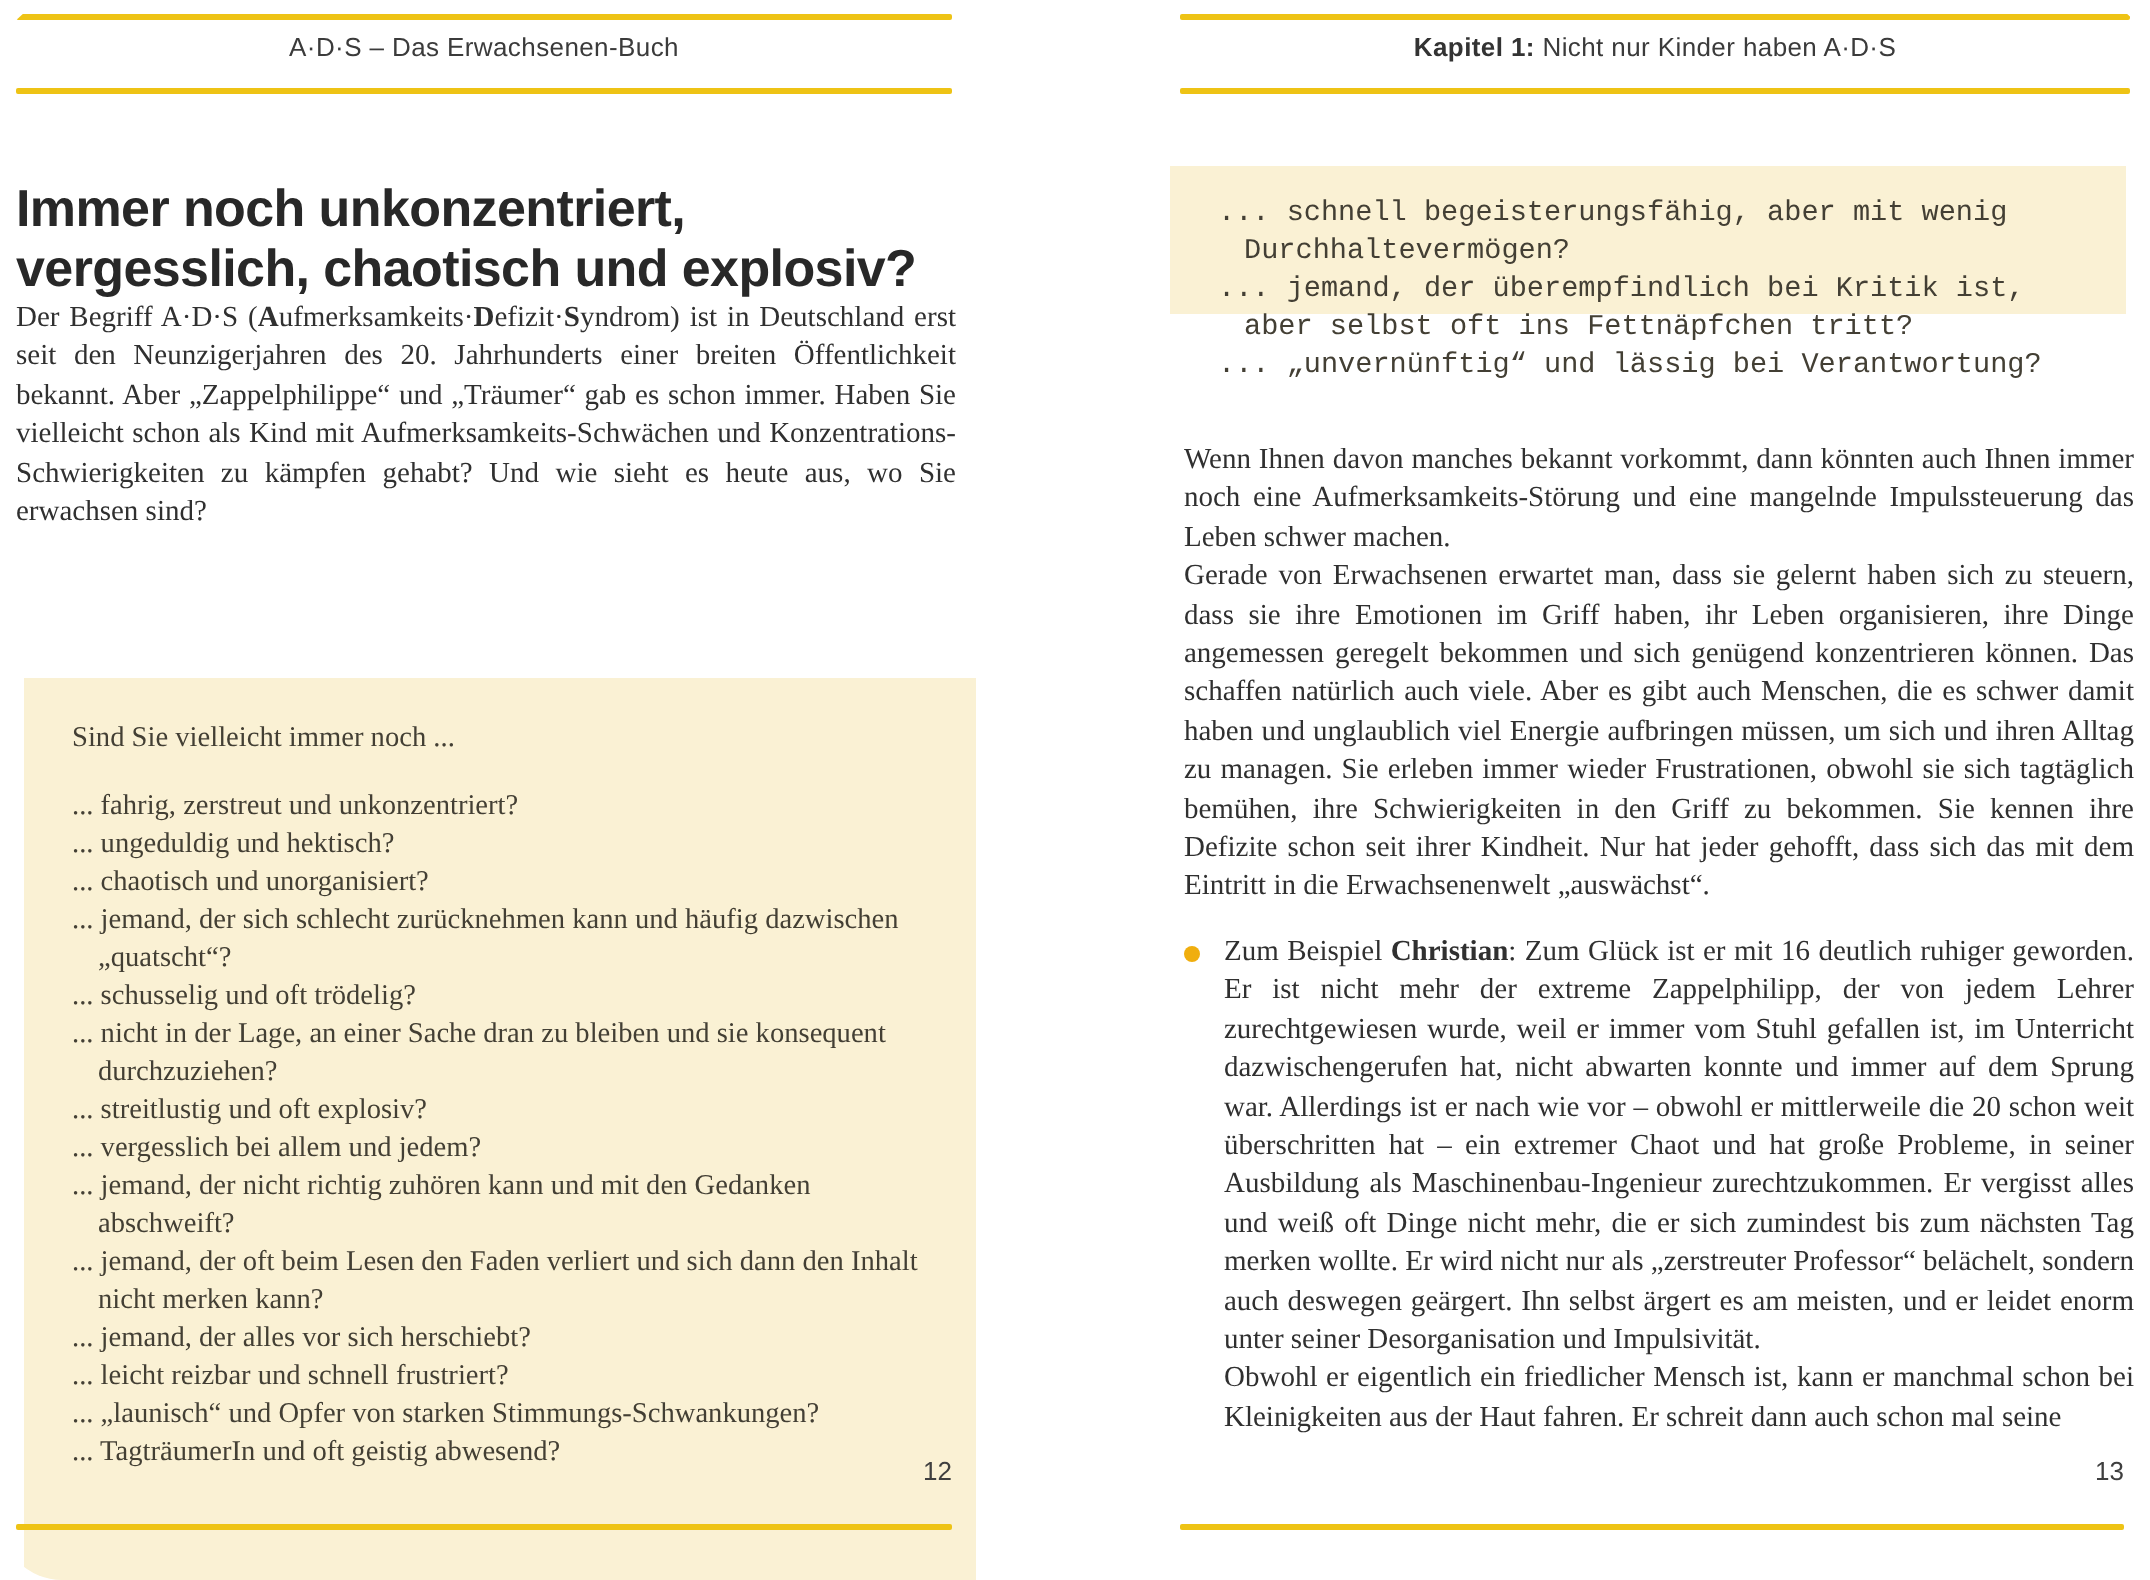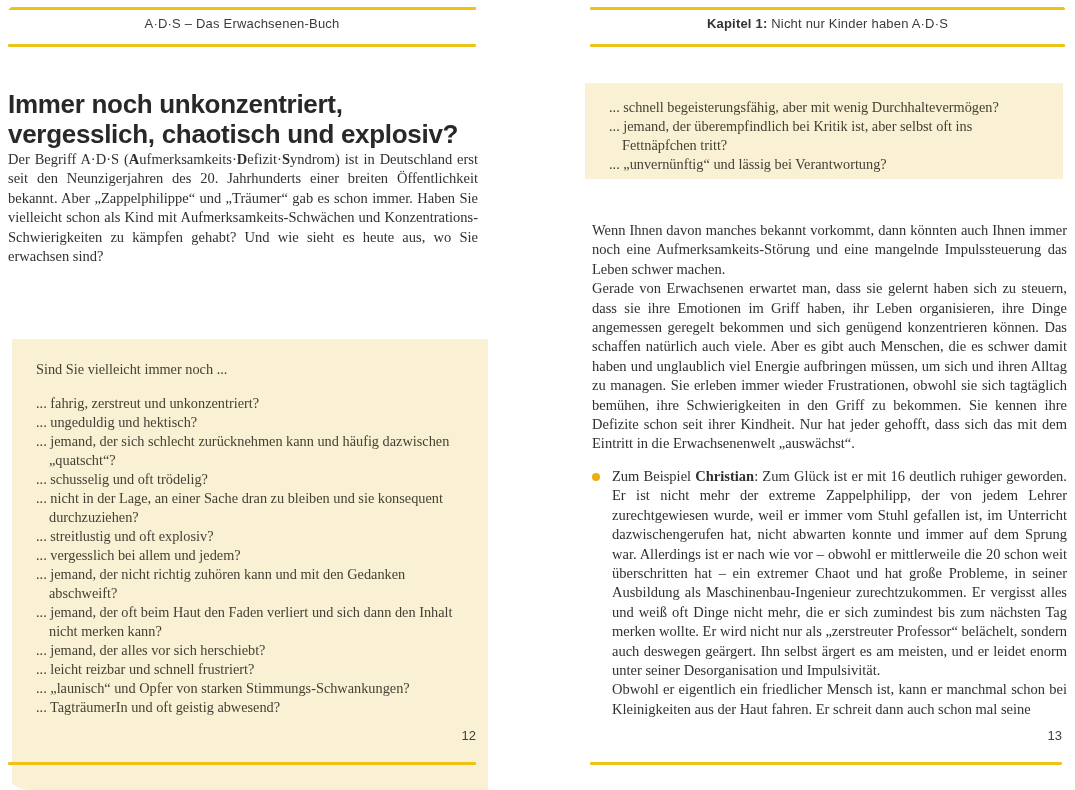--- a/index.html
+++ b/index.html
@@ -55,21 +55,21 @@
 
   .intro-para { position: absolute; top: 150px; left: 0; width: 470px; }
 
   .question-box {
     position: absolute;
     background: #faf1d4;
     box-sizing: border-box;
     color: #433f34;
   }
   .box-left  { top: 299px; left: 4px;  width: 476px; height: 487px; padding: 21px 26px 18px 24px; margin-top: 40px; }
-  .box-right { top: 83px;  left: -2px; width: 478px; height: 96px; padding: 15px 26px 12px 24px; }
+  .box-right { top: 83px;  left: -2px; width: 478px; height: 74px; padding: 15px 26px 12px 24px; font-family: Liberation Mono, monospace; }
   .box-lead  { font-size: 14.3px; line-height: 19px; margin: 0 0 15px 0; }
   .qitem {
     font-size: 14.3px;
     line-height: 19px;
     padding-left: 13px;
     text-indent: -13px;
     margin: 0;
   }
 
   .right-body { position: absolute; top: 221px; left: 5px; width: 475px; }
@@ -122,34 +122,35 @@
     </div>
 
     <div class="question-box box-left">
       <p class="box-lead">Sind Sie vielleicht immer noch ...</p>
       <div>
 
           <p class="qitem">... fahrig, zerstreut und unkonzentriert?</p>
 
           <p class="qitem">... ungeduldig und hektisch?</p>
 
+          <p class="qitem">... chaotisch und unorganisiert?</p>
 
           <p class="qitem">... jemand, der sich schlecht zurücknehmen kann und häufig dazwischen „quatscht“?</p>
 
           <p class="qitem">... schusselig und oft trödelig?</p>
 
           <p class="qitem">... nicht in der Lage, an einer Sache dran zu bleiben und sie konsequent durchzuziehen?</p>
 
           <p class="qitem">... streitlustig und oft explosiv?</p>
 
           <p class="qitem">... vergesslich bei allem und jedem?</p>
 
           <p class="qitem">... jemand, der nicht richtig zuhören kann und mit den Gedanken abschweift?</p>
 
-          <p class="qitem">... jemand, der oft beim Haut den Faden verliert und sich dann den Inhalt nicht merken kann?</p>
+          <p class="qitem">... jemand, der oft beim Lesen den Faden verliert und sich dann den Inhalt nicht merken kann?</p>
 
           <p class="qitem">... jemand, der alles vor sich herschiebt?</p>
 
           <p class="qitem">... leicht reizbar und schnell frustriert?</p>
 
           <p class="qitem">... „launisch“ und Opfer von starken Stimmungs-Schwankungen?</p>
 
           <p class="qitem">... TagträumerIn und oft geistig abwesend?</p>
         </div>
     </div>

